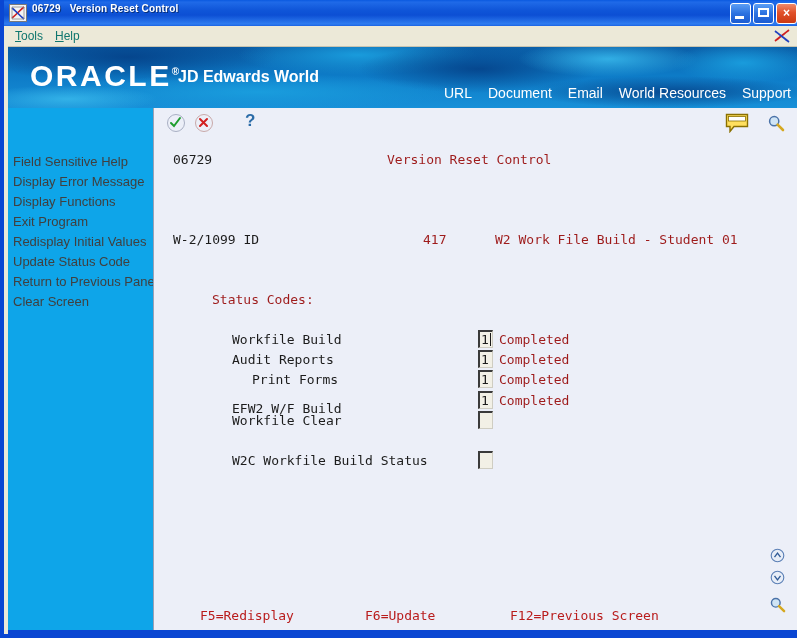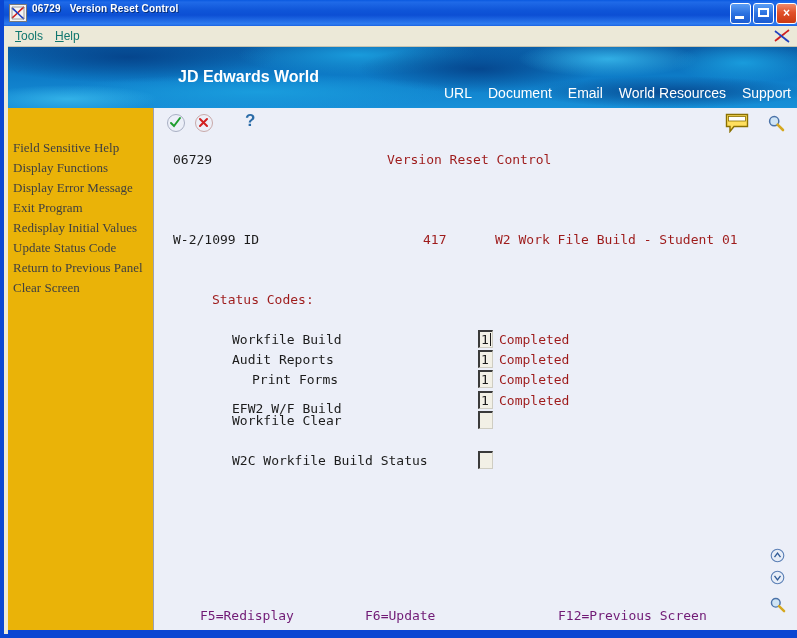--- a/index.html
+++ b/index.html
@@ -195,25 +195,24 @@
     height: 526px;
     background: #eceff8;
   }
 
   
   .sidebar {
     position: absolute;
     left: 0; top: 0;
     width: 146px;
     height: 526px;
-    background: #eab308;
+    background: #0ea5e9;
     border-right: 1px solid #9aa0b4;
     box-sizing: border-box;
-    padding-top: 30px;
-    font-family: Liberation Serif, serif;
+    padding-top: 44px;
   }
   .sb-item {
     display: block;
     height: 20px;
     line-height: 20px;
     padding-left: 5px;
     font-size: 13px;
     color: #404040;
     white-space: nowrap;
     overflow: hidden;
@@ -322,21 +321,21 @@
   .fkeys {
     position: absolute;
     left: 0; bottom: 10px;
     width: 642px;
     height: 16px;
   }
   .fk {
     position: absolute;
     font-family: "DejaVu Sans Mono", "Liberation Mono", monospace;
     font-size: 13px;
-    color: #701a75;
+    color: #b91c1c;
     white-space: pre;
     cursor: default;
   }
 
   .statusline {
     position: absolute;
     left: 4px; bottom: 0;
     width: 789px;
     height: 4px;
     background: #0a46d2;
@@ -405,36 +404,37 @@
         <rect x="0" y="0" width="789" height="61" fill="url(#bgrad)"></rect>
         <ellipse cx="120" cy="10" rx="150" ry="26" fill="url(#blob2)"></ellipse>
         <ellipse cx="350" cy="8" rx="120" ry="20" fill="url(#blob1)"></ellipse>
         <ellipse cx="470" cy="22" rx="120" ry="24" fill="url(#blob2)"></ellipse>
         <ellipse cx="600" cy="12" rx="90" ry="18" fill="url(#blob3)"></ellipse>
         <ellipse cx="735" cy="16" rx="70" ry="20" fill="url(#blob1)"></ellipse>
         <ellipse cx="250" cy="45" rx="200" ry="18" fill="url(#blob1)"></ellipse>
         <ellipse cx="660" cy="45" rx="140" ry="16" fill="url(#blob2)"></ellipse>
         <ellipse cx="60" cy="52" rx="90" ry="14" fill="url(#blob3)"></ellipse>
       </svg>
+      <div class="oracle"><span>ORACLE</span><span class="reg">®</span></div>
       <div class="jde">JD Edwards World</div>
       <div class="banner-nav">
         <a>URL</a>
         <a>Document</a>
         <a>Email</a>
         <a>World Resources</a>
         <a>Support</a>
       </div>
     </div>
 
     <div class="content">
 
       <div class="sidebar">
         <span class="sb-item">Field Sensitive Help</span>
+        <span class="sb-item">Display Error Message</span>
         <span class="sb-item">Display Functions</span>
-        <span class="sb-item">Display Error Message</span>
         <span class="sb-item">Exit Program</span>
         <span class="sb-item">Redisplay Initial Values</span>
         <span class="sb-item">Update Status Code</span>
         <span class="sb-item">Return to Previous Panel</span>
         <span class="sb-item">Clear Screen</span>
       </div>
 
       <div class="panel">
 
         <div class="ftoolbar">
@@ -511,21 +511,21 @@
         <div class="nav-search" style="top:488px;">
           <svg width="17" height="17" viewBox="0 0 18 18">
             <circle cx="7.2" cy="7.2" r="4.6" fill="#cfe4f5" stroke="#4a72a8" stroke-width="1.5"></circle>
             <path d="M10.6 10.6 L16 16" stroke="#d5a820" stroke-width="2.6" stroke-linecap="round"></path>
           </svg>
         </div>
 
         <div class="fkeys">
           <div class="fk" style="left:45px;">F5=Redisplay</div>
           <div class="fk" style="left:210px;">F6=Update</div>
-          <div class="fk" style="left:355px;margin-left:48px;">F12=Previous Screen</div>
+          <div class="fk" style="left:355px;">F12=Previous Screen</div>
         </div>
 
       </div>
     </div>
 
     <div class="statusline"></div>
   </div>
 </div>
 
 </body></html>

